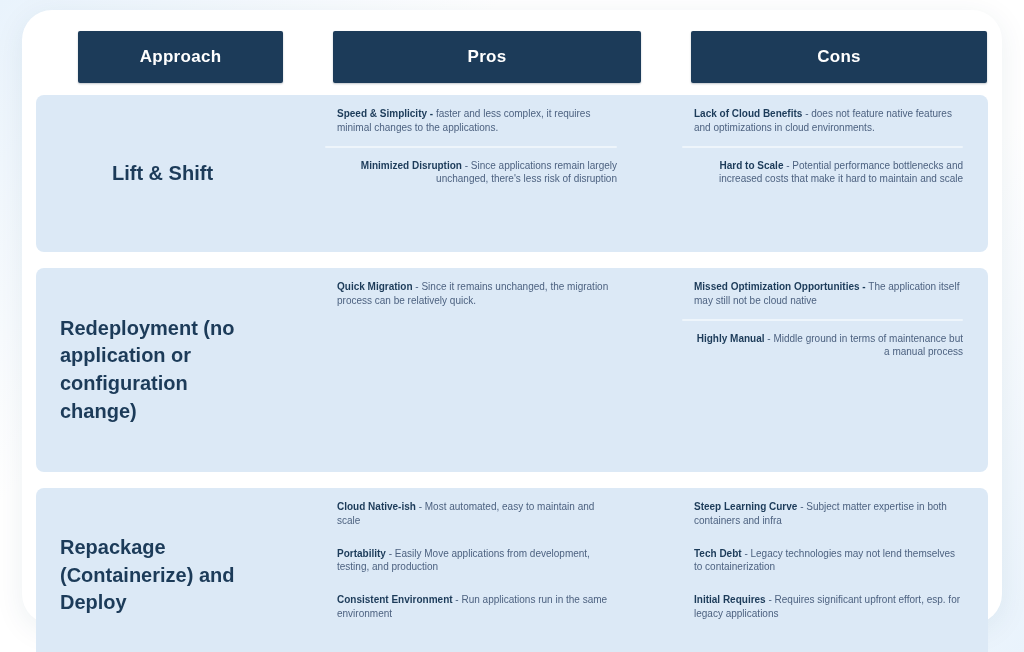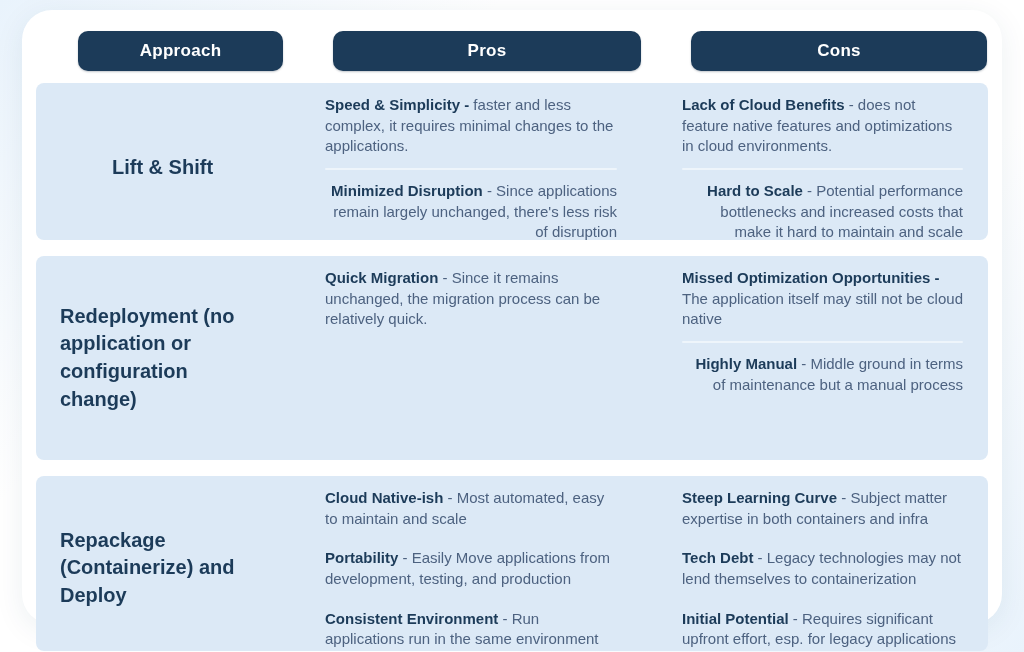--- a/index.html
+++ b/index.html
@@ -19,23 +19,23 @@
     box-shadow: 0 6px 30px rgba(28, 59, 90, 0.08);
     padding: 21px 14px 0 14px;
   }
   .grid {
     display: grid;
     grid-template-columns: 247px 350px 338px;
     column-gap: 8px;
   }
   .header-row { margin-bottom: 12px; }
   .pill {
-    height: 40px;
+    height: 52px;
     background: #1c3b59;
-    border-radius: 10px;
+    border-radius: 2px;
     display: flex;
     align-items: center;
     justify-content: center;
     color: #ffffff;
     font-size: 17px;
     font-weight: 700;
     letter-spacing: 0.3px;
     box-shadow: 0 1px 2px rgba(12, 30, 50, 0.25);
     margin-left: 42px;
   }
@@ -56,23 +56,24 @@
   }
   .approach-title {
     font-size: 20px;
     font-weight: 700;
     color: #1c3b59;
     line-height: 1.38;
   }
   .cell-pros { padding: 12px 24px 10px 34px; }
   .cell-cons { padding: 12px 24px 10px 33px; }
   .item {
-    font-size: 15px;
+    font-size: 10px;
     line-height: 1.38;
     color: #4d6280;
+    margin-left: 12px;
   }
   .item strong {
     font-weight: 700;
     color: #1c3b59;
   }
   .item + .item { margin-top: 22px; }
   .row-3 .item + .item { margin-top: 19px; }
   .divider {
     height: 2px;
     background: #eef5fb;
@@ -127,17 +128,17 @@
       <div class="approach-title">Repackage (Containerize) and Deploy</div>
     </div>
     <div class="cell-pros">
       <p class="item"><strong>Cloud Native-ish</strong><span> - Most automated, easy to maintain and scale</span></p>
       <p class="item"><strong>Portability</strong><span> - Easily Move applications from development, testing, and production</span></p>
       <p class="item"><strong>Consistent Environment</strong><span> - Run applications run in the same environment</span></p>
     </div>
     <div class="cell-cons">
       <p class="item"><strong>Steep Learning Curve</strong><span> - Subject matter expertise in both containers and infra</span></p>
       <p class="item"><strong>Tech Debt</strong><span> - Legacy technologies may not lend themselves to containerization</span></p>
-      <p class="item"><strong>Initial Potential</strong><span> - Requires significant upfront effort, esp. for legacy applications</span></p>
+      <p class="item"><strong>Initial Requires</strong><span> - Requires significant upfront effort, esp. for legacy applications</span></p>
     </div>
   </div>
 
 </div>
 
 </body></html>

